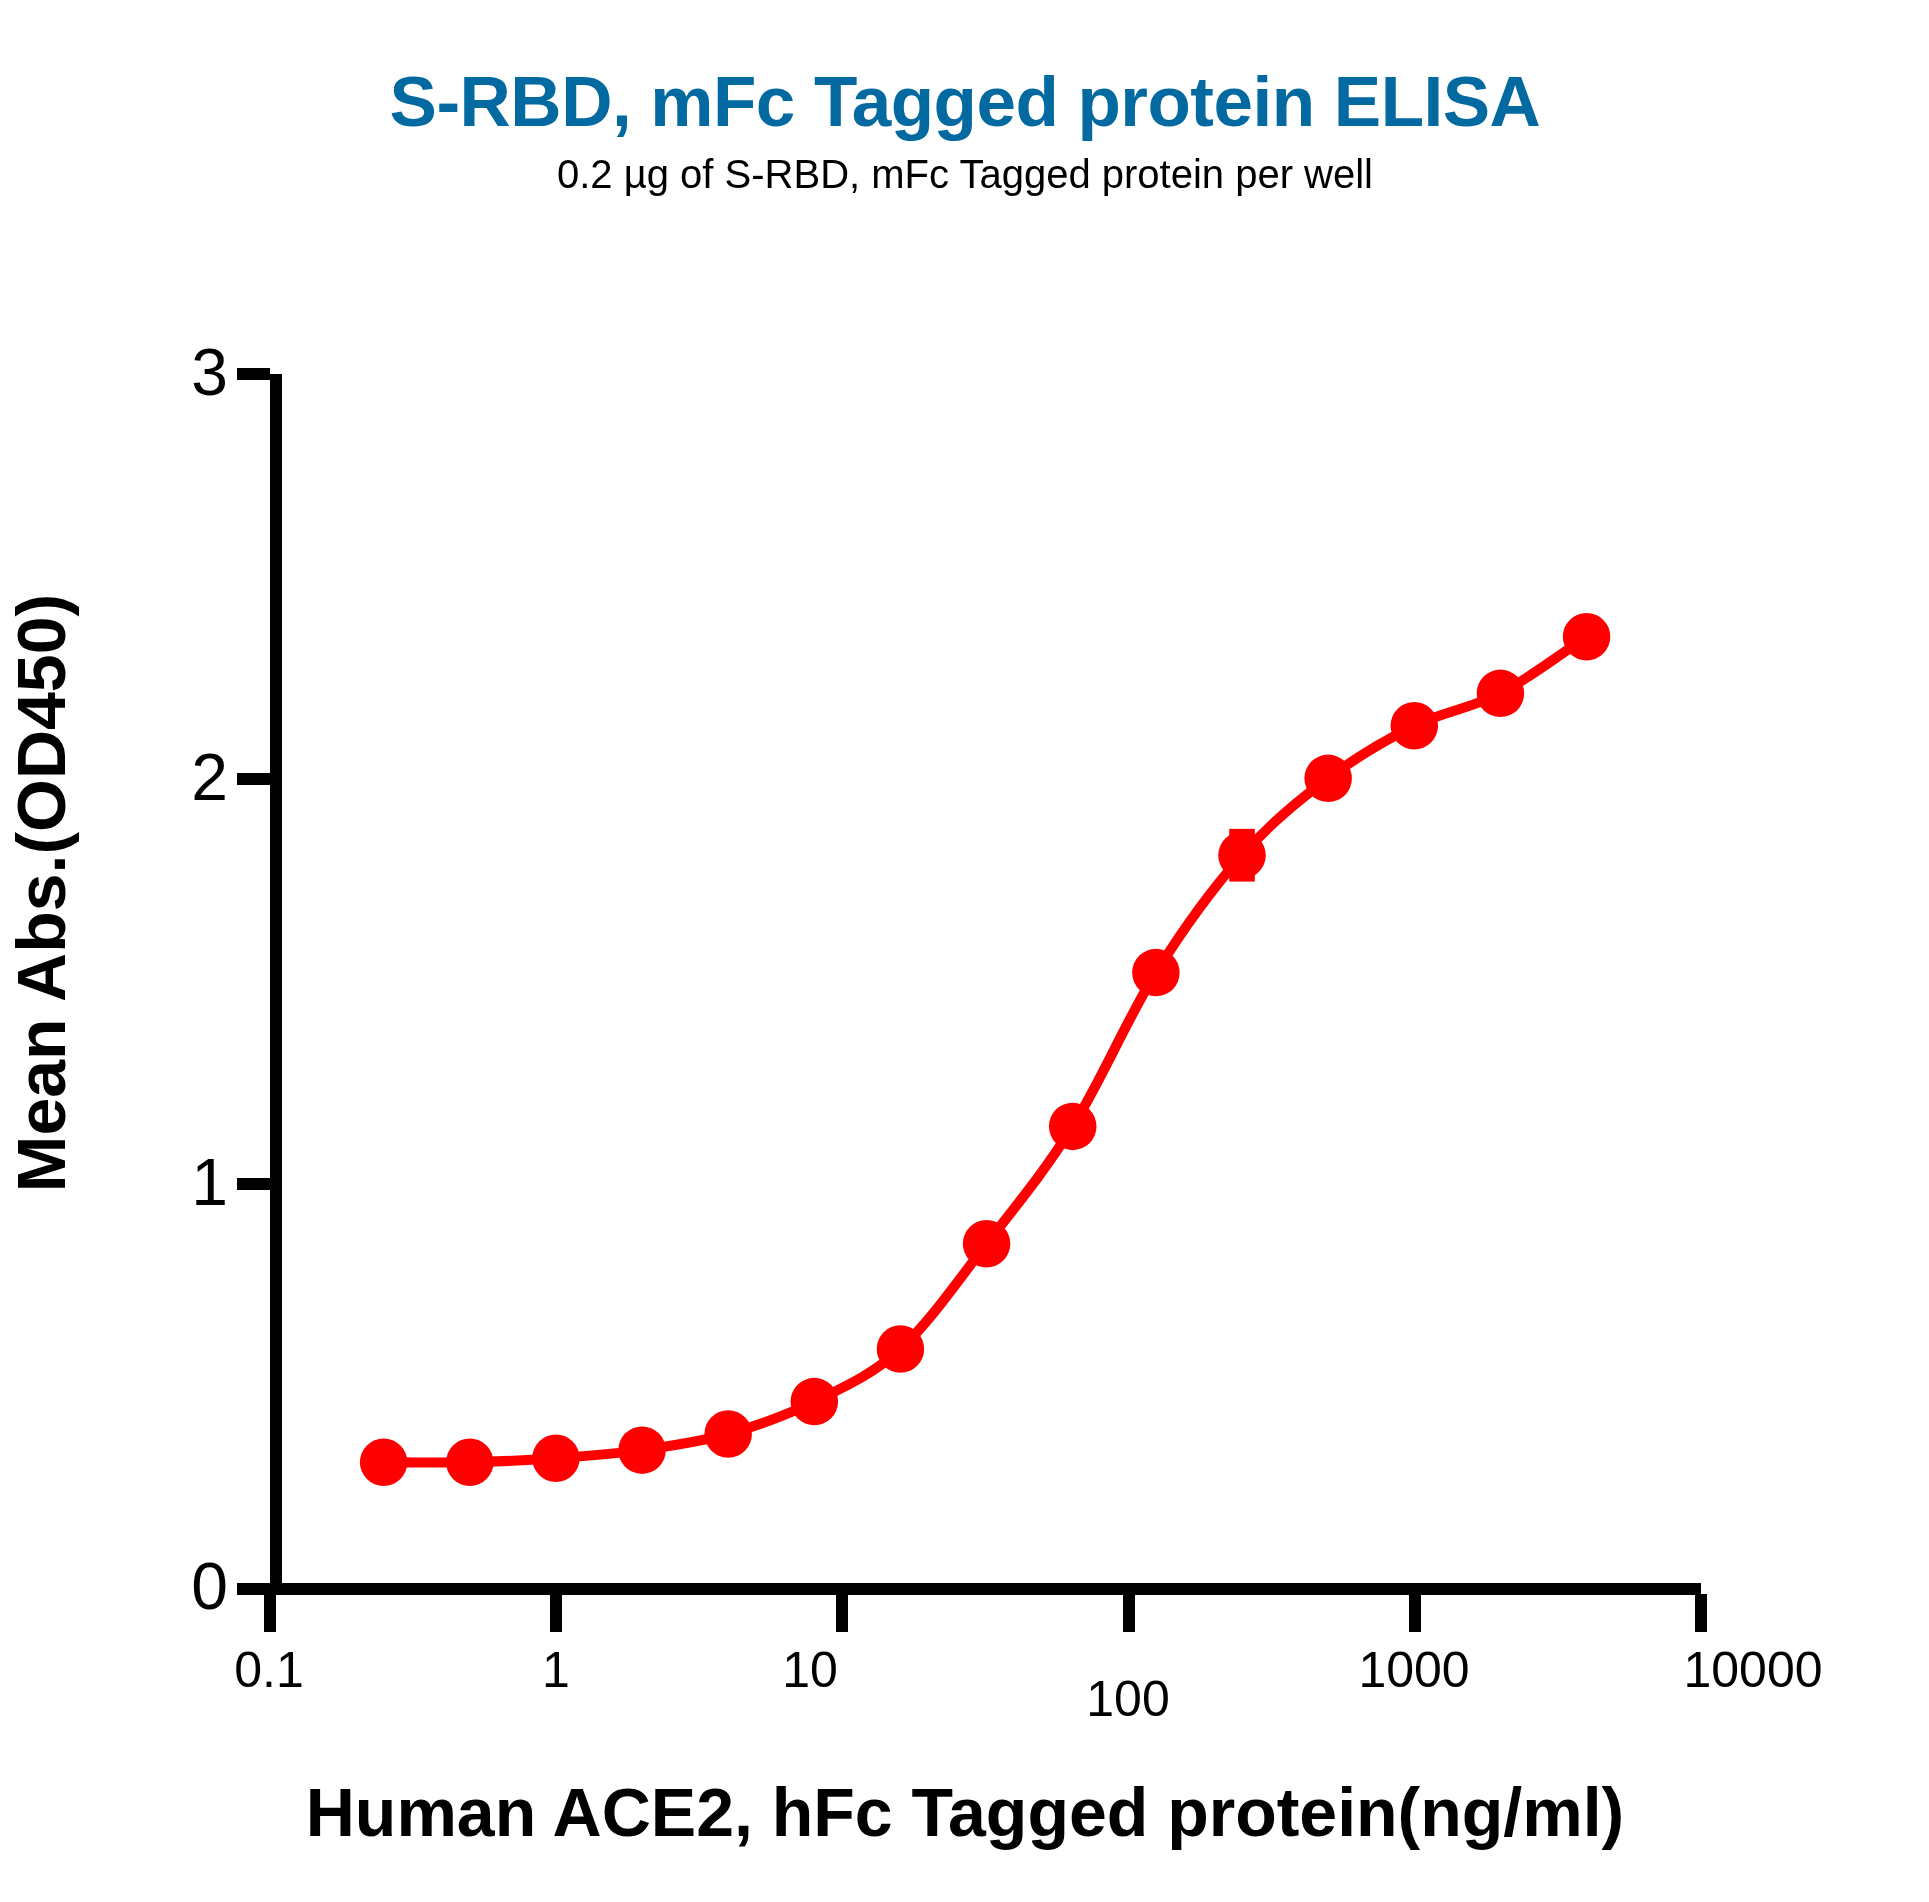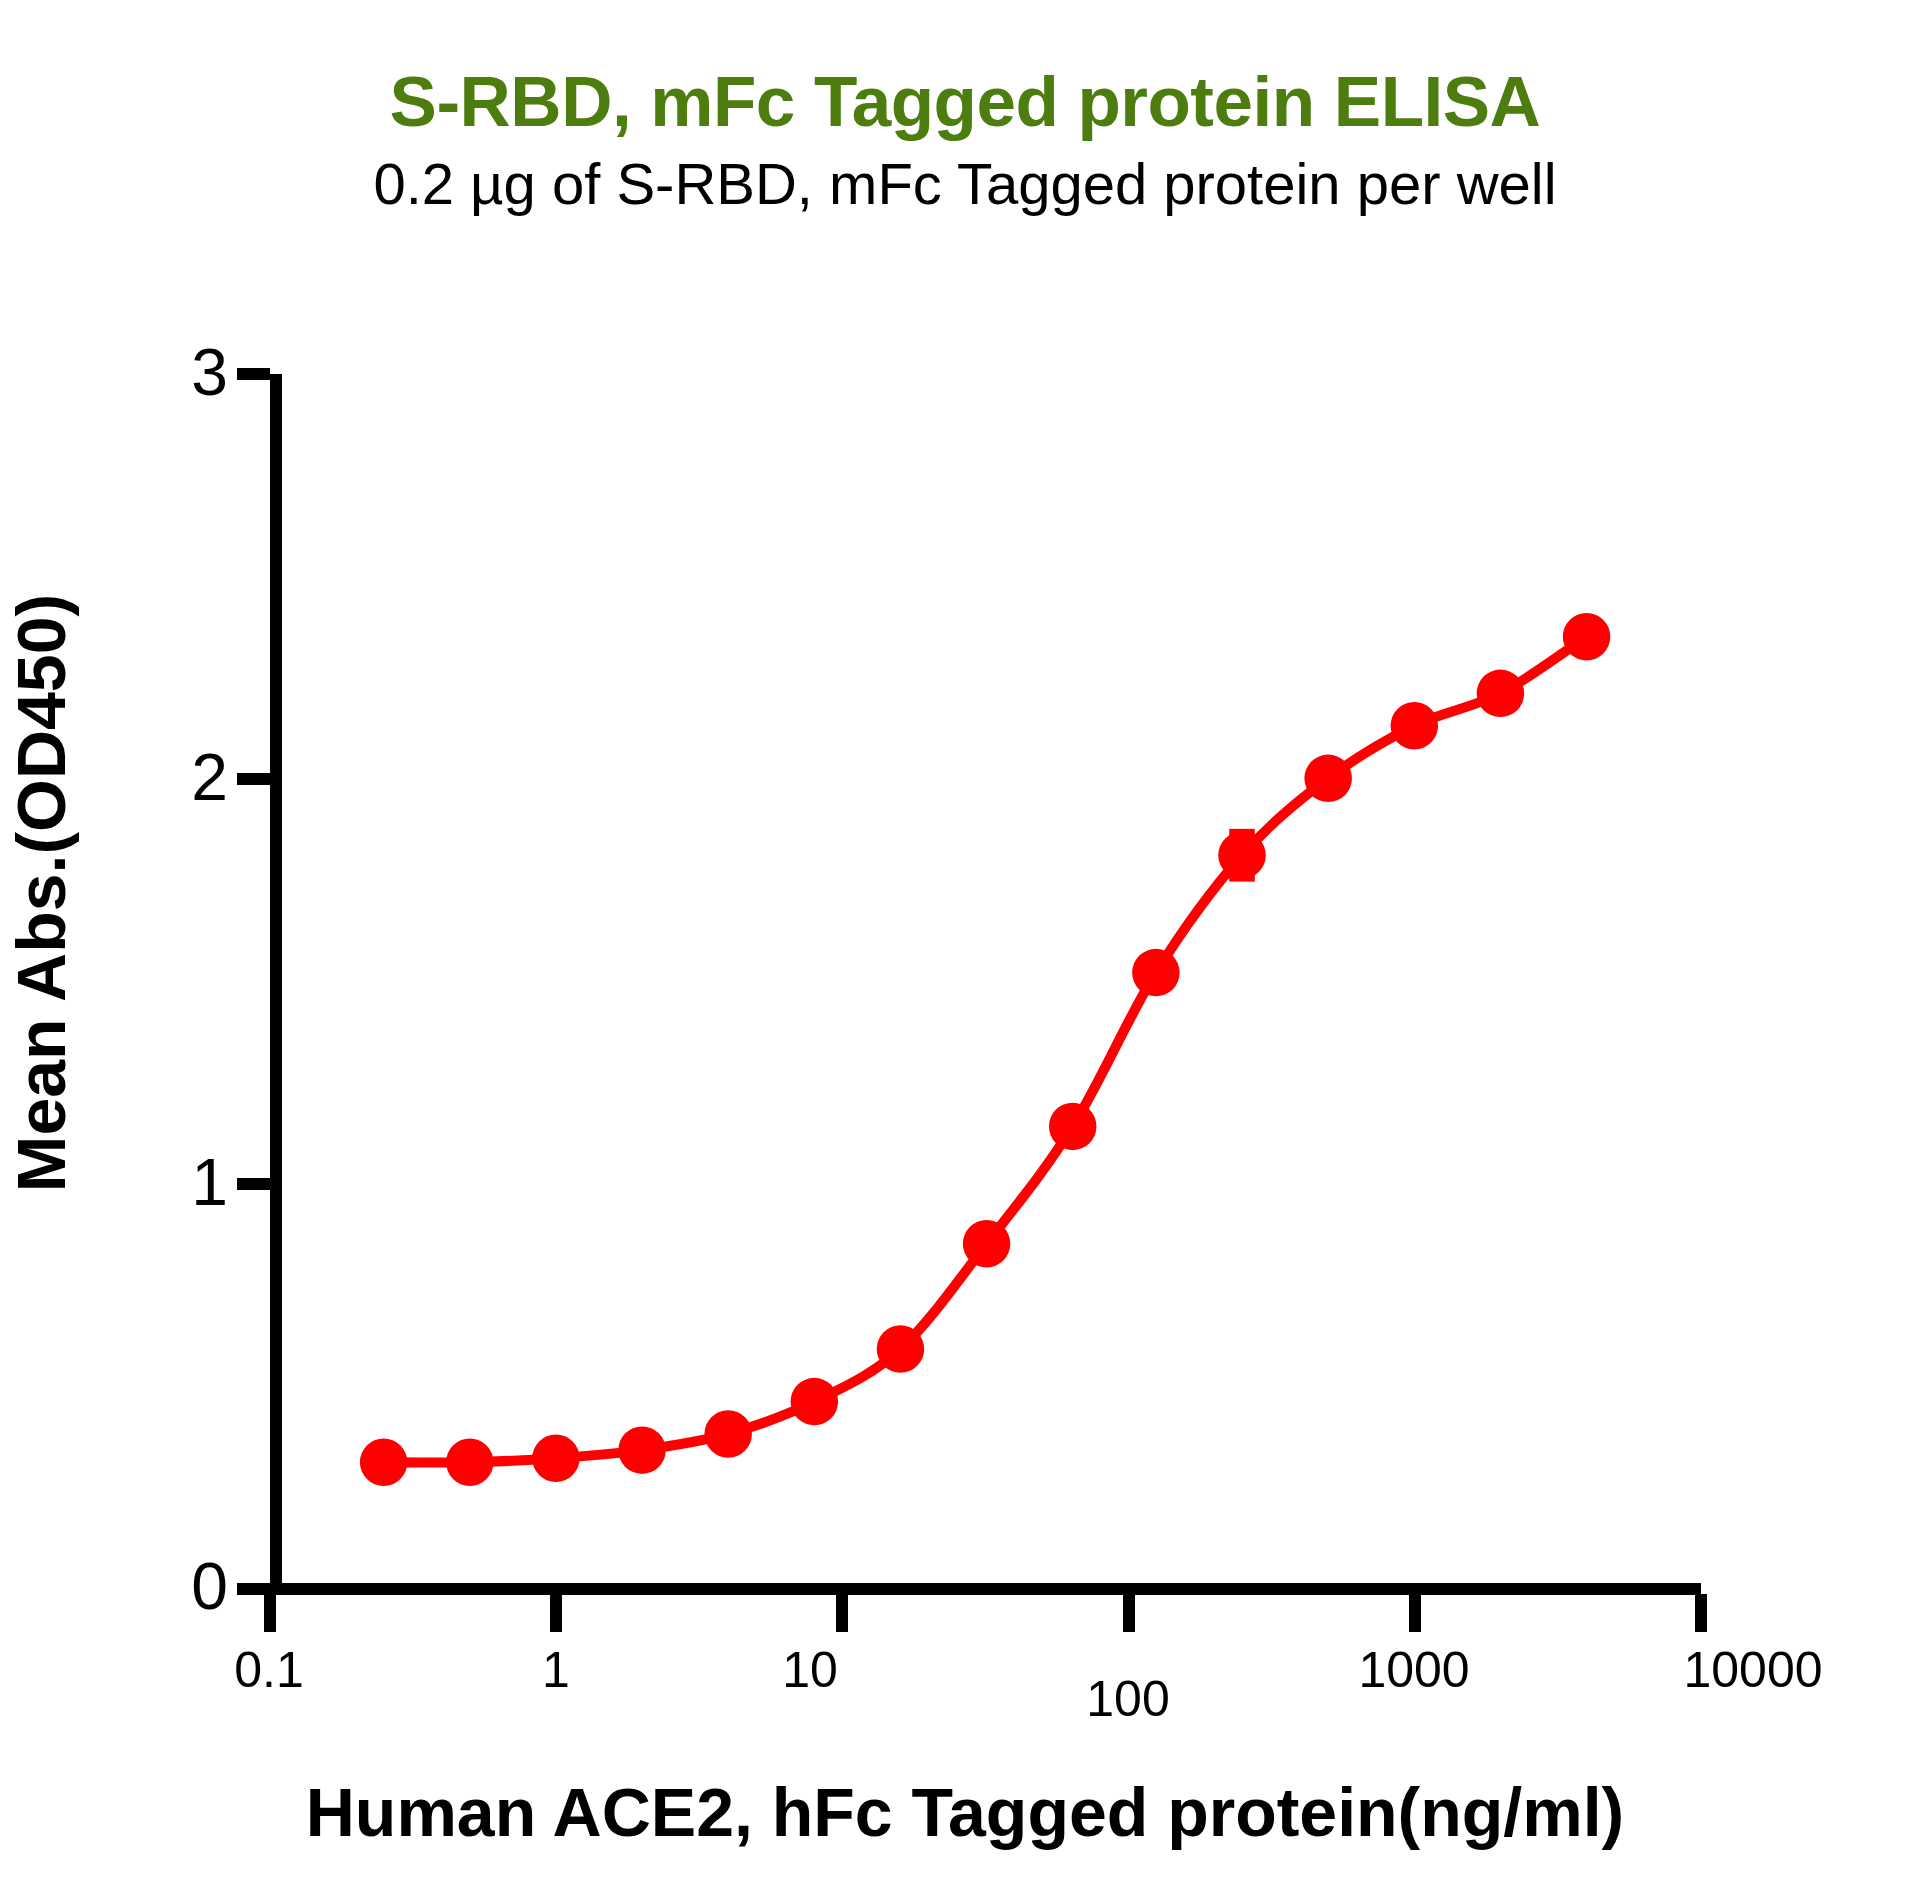--- a/index.html
+++ b/index.html
@@ -26,28 +26,28 @@
     left: 0;
     top: 64px;
     width: 1930px;
     text-align: center;
   }
   #chart-title {
     font-family: "Liberation Sans", sans-serif;
     font-weight: bold;
     font-size: 71px;
     line-height: 1.06;
-    color: #4d7c0f;
+    color: #0369a1;
     letter-spacing: -0.5px;
     white-space: nowrap;
   }
   #chart-subtitle {
     font-family: "Liberation Sans", sans-serif;
     font-weight: normal;
-    font-size: 58px;
+    font-size: 40px;
     line-height: 1.12;
     color: #000000;
     margin-top: 12.8px;
     white-space: nowrap;
   }
 
   #y-axis-line {
     position: absolute;
     left: 270px;
     top: 374px;

